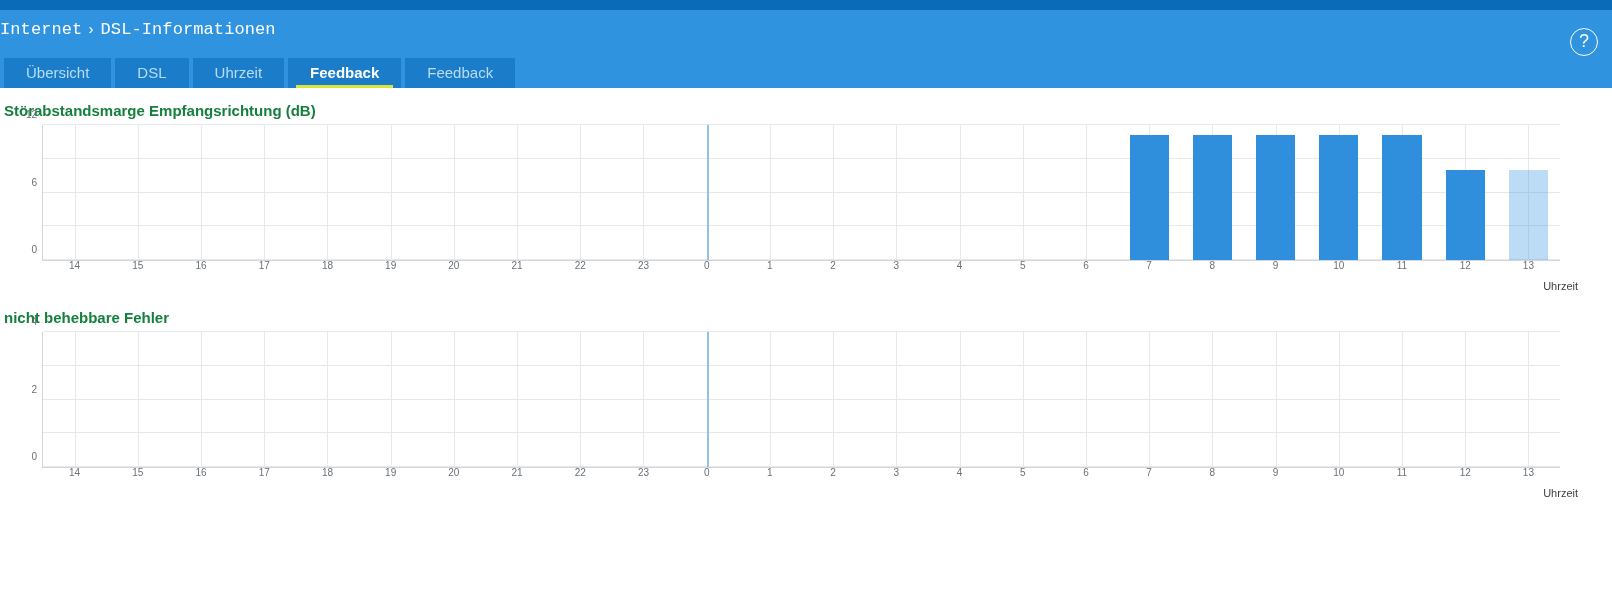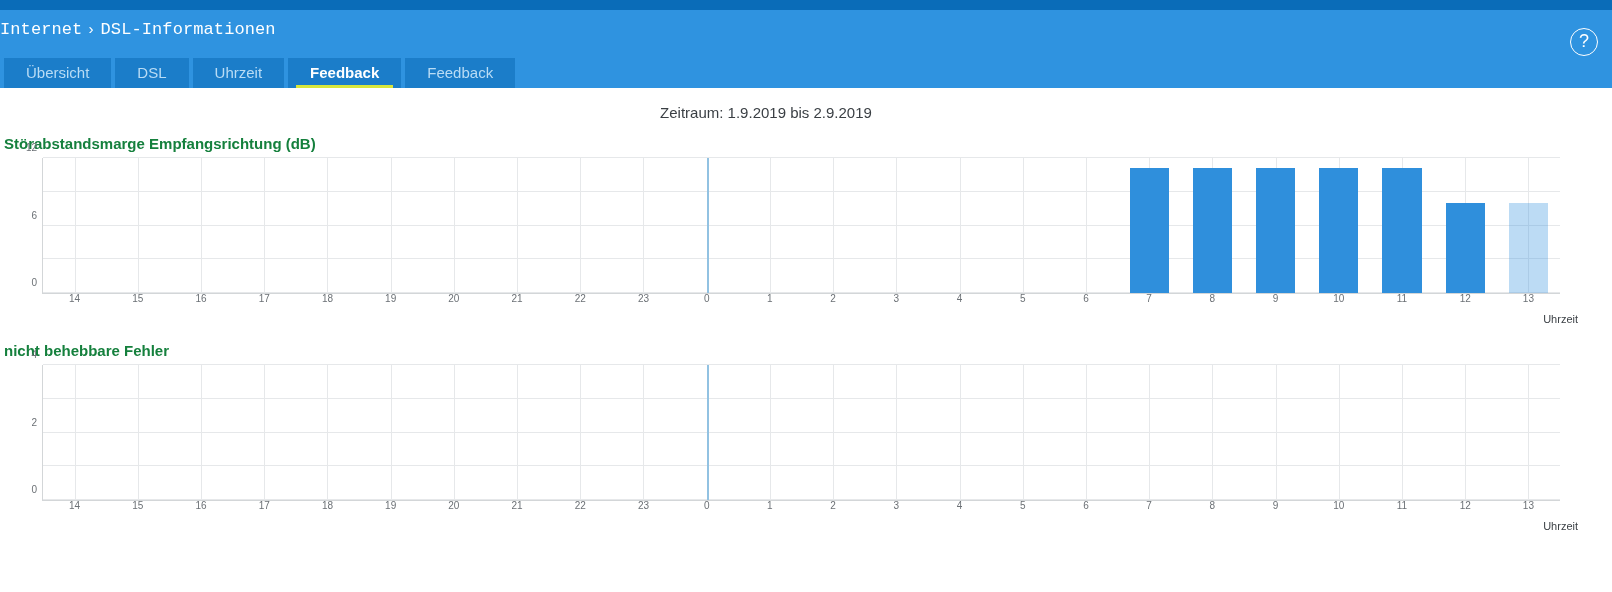--- a/index.html
+++ b/index.html
@@ -191,21 +191,20 @@
   <div id="tabs">
       <div class="tab">Übersicht</div>
       <div class="tab">DSL</div>
       <div class="tab">Uhrzeit</div>
       <div class="tab active">Feedback</div>
       <div class="tab">Feedback</div>
     </div>
 </div>
 
 <div id="content">
-  <div id="period">Zeitraum: 1.9.2019 bis 2.9.2019</div>
 
   <div class="chart-block" style="margin-top:14px; padding-left:2px;">
     <div class="chart-title">Störabstandsmarge Empfangsrichtung (dB)</div>
     <div class="plot-wrap">
         <div class="gridline-h" style="bottom: 0%;"></div>
         <div class="gridline-h" style="bottom: 25%;"></div>
         <div class="gridline-h" style="bottom: 50%;"></div>
         <div class="gridline-h" style="bottom: 75%;"></div>
         <div class="gridline-h" style="bottom: 100%;"></div>
         <div class="ylabel" style="bottom: 0%; margin-bottom: 0px;">0</div>

